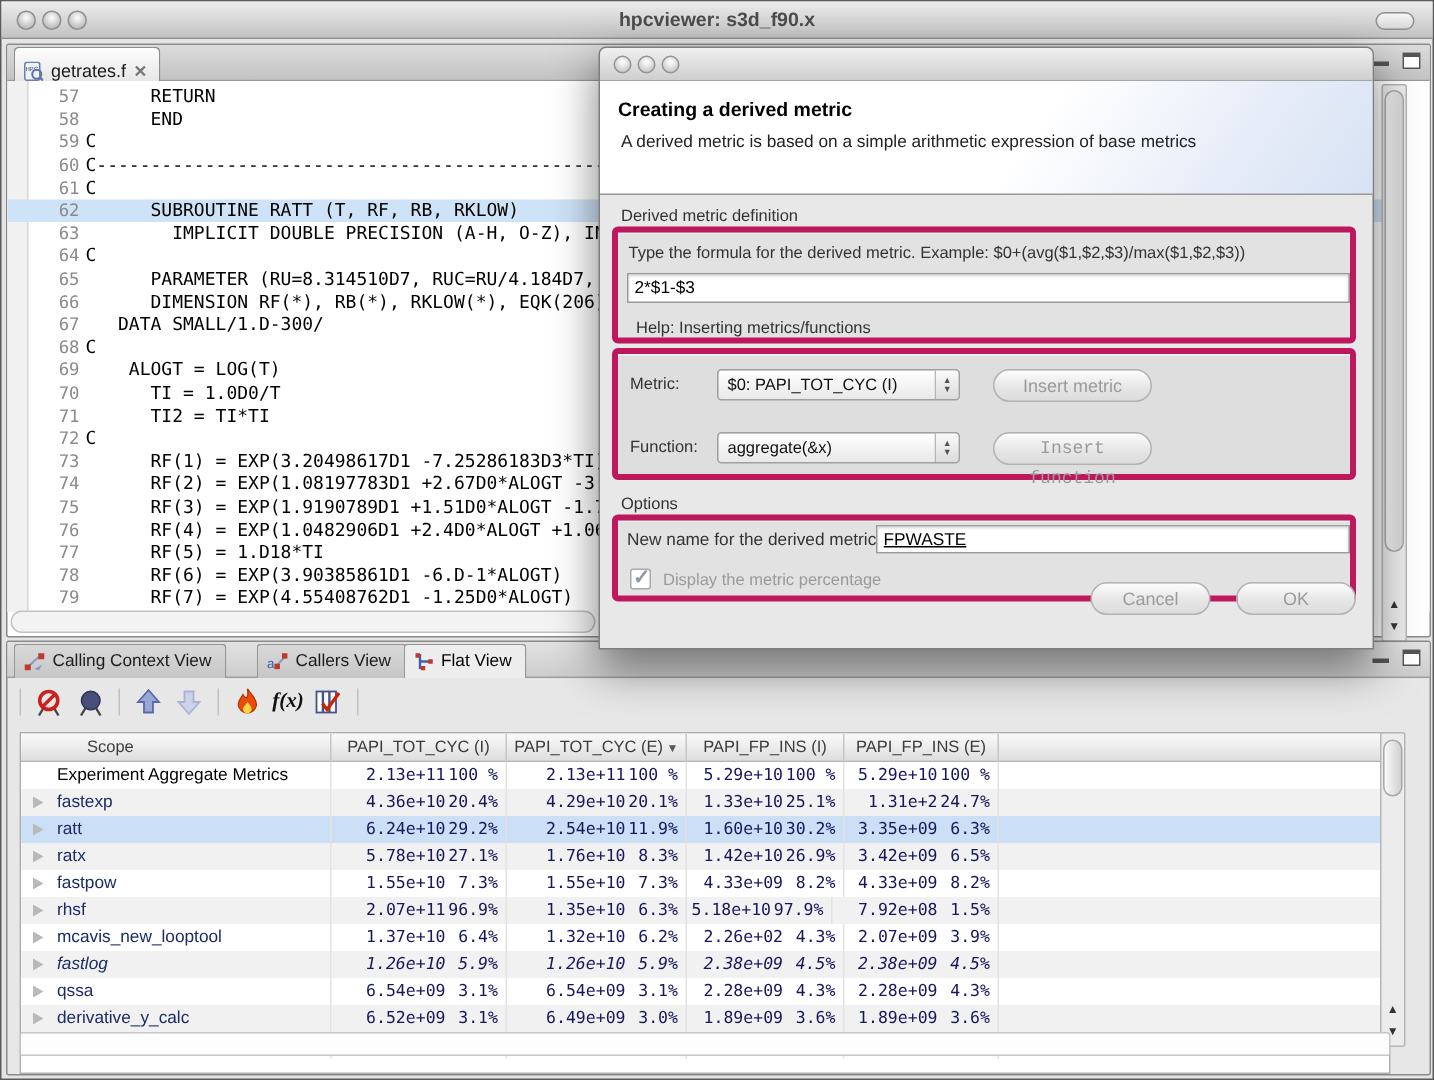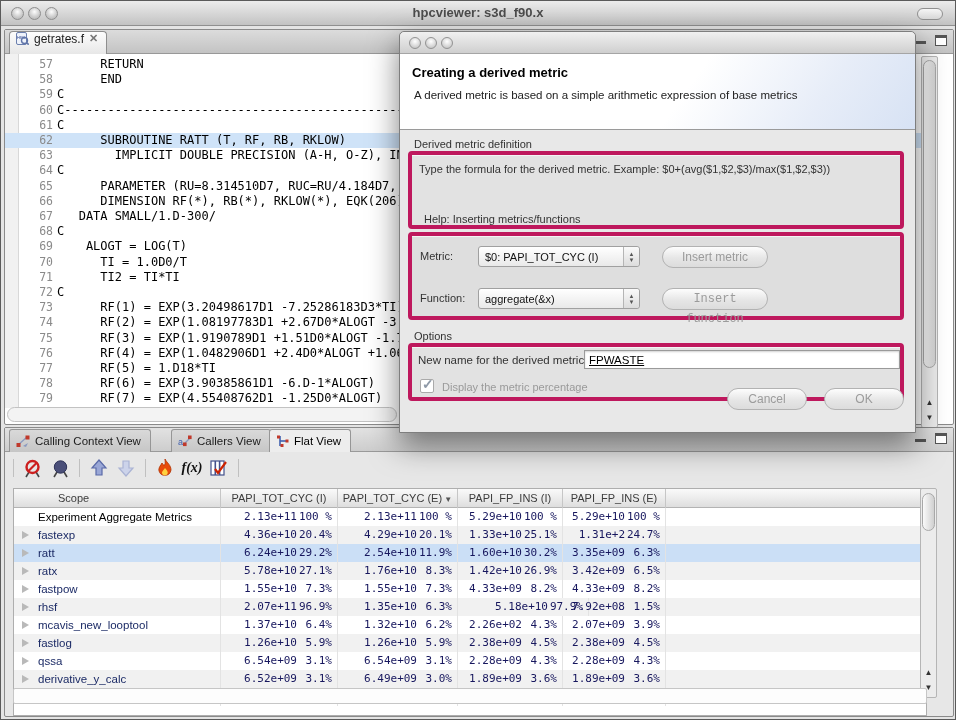--- a/index.html
+++ b/index.html
@@ -22,21 +22,21 @@
               border:1px solid #909090; border-radius:7px;
               background:linear-gradient(#f6f6f6,#d8d8d8); }
 
   
   .editor-view { position:absolute; left:3px; top:28px; width:950px; height:396px;
                  background:#fff; border:1px solid #8a8a8a; border-radius:2px; }
   .etabbar { position:absolute; left:0; top:0; width:100%; height:24px;
              background:linear-gradient(#dcdcdc,#c3c3c3); border-bottom:1px solid #989898; }
   .etab { position:absolute; left:4px; top:1px; height:23px; padding:0 8px 0 6px;
           background:linear-gradient(#fdfdfd,#e7e7e7); border:1px solid #8e8e8e; border-bottom:none;
-          border-radius:4px 4px 0 0; display:flex; align-items:flex-start; gap:5px;
+          border-radius:4px 4px 0 0; display:flex; align-items:flex-end; gap:5px;
           font-size:12px; color:#1b1b1b; }
   .tab-close { color:#777; font-size:11px; font-weight:bold; }
   .viewbtns { position:absolute; right:6px; top:5px; display:flex; gap:9px; }
   .minimize-glyph { width:11px; height:4px; border-top:3px solid #555; margin-top:6px; }
   .maximize-glyph { width:12px; height:11px; border:1px solid #555; border-top:3px solid #555; background:#fff; }
 
   .editor-body { position:absolute; left:0; top:24px; width:948px; height:354px;
                  background:#fff; overflow:hidden; }
   .gutter-strip { position:absolute; left:0; top:0; width:14px; height:100%;
                   background:#f1f1f1; border-right:1px solid #d8d8d8; }
@@ -212,20 +212,21 @@
     </div>
     <div class="dbanner">
       <div class="dheading">Creating a derived metric</div>
       <div class="dsubtitle">A derived metric is based on a simple arithmetic expression of base metrics</div>
     </div>
 
     <div class="dlabel abs" style="left:14px; top:106px;">Derived metric definition</div>
 
     <div class="groupbox" style="left:8px; top:119px; width:496px; height:78px;">
       <div class="dlabel abs" style="left:7px; top:8px;">Type the formula for the derived metric. Example: $0+(avg($1,$2,$3)/max($1,$2,$3))</div>
+      <input class="dinput" style="left: 6px; top: 27px; width: 482px; height: 20px;" value="2*$1-$3">
       <div class="dlabel abs" style="left:12px; top:58px;">Help: Inserting metrics/functions</div>
     </div>
 
     <div class="groupbox" style="left:8px; top:200px; width:496px; height:88px; background:#dedede;">
       <div class="dlabel abs" style="left:8px; top:14px;">Metric:</div>
       <div class="popup" style="left:66px; top:10px; width:162px;">
         <span class="ptext">$0: PAPI_TOT_CYC (I)</span>
         <span class="stepper">
             <span>▲</span>
             <span>▼</span>
@@ -468,21 +469,21 @@
               <span class="scope-label">rhsf</span>
             </div>
             <div class="tcell mcell" style="left: 207px; width: 117px;">
               <span class="val">2.07e+11</span>
               <span class="pct">96.9%</span>
             </div>
             <div class="tcell mcell" style="left: 324px; width: 120px;">
               <span class="val">1.35e+10</span>
               <span class="pct">6.3%</span>
             </div>
-            <div class="tcell mcell" style="left: 470px; width: 105px;">
+            <div class="tcell mcell" style="left: 436px; width: 105px;">
               <span class="val">5.18e+10</span>
               <span class="pct">97.9%</span>
             </div>
             <div class="tcell mcell" style="left: 549px; width: 103px;">
               <span class="val">7.92e+08</span>
               <span class="pct">1.5%</span>
             </div>
           </div>
           <div class="t-row even" style="top: 127px;">
             <div class="tcell scope-cell" style="left: 0px; width: 207px;">
@@ -499,21 +500,21 @@
             </div>
             <div class="tcell mcell" style="left: 444px; width: 105px;">
               <span class="val">2.26e+02</span>
               <span class="pct">4.3%</span>
             </div>
             <div class="tcell mcell" style="left: 549px; width: 103px;">
               <span class="val">2.07e+09</span>
               <span class="pct">3.9%</span>
             </div>
           </div>
-          <div class="t-row odd" style="top: 145px;">
+          <div class="t-row odd" style="top: 145px; font-style: italic;">
             <div class="tcell scope-cell" style="left: 0px; width: 207px;">
               <span class="tri"></span>
               <span class="scope-label">fastlog</span>
             </div>
             <div class="tcell mcell" style="left: 207px; width: 117px;">
               <span class="val">1.26e+10</span>
               <span class="pct">5.9%</span>
             </div>
             <div class="tcell mcell" style="left: 324px; width: 120px;">
               <span class="val">1.26e+10</span>

